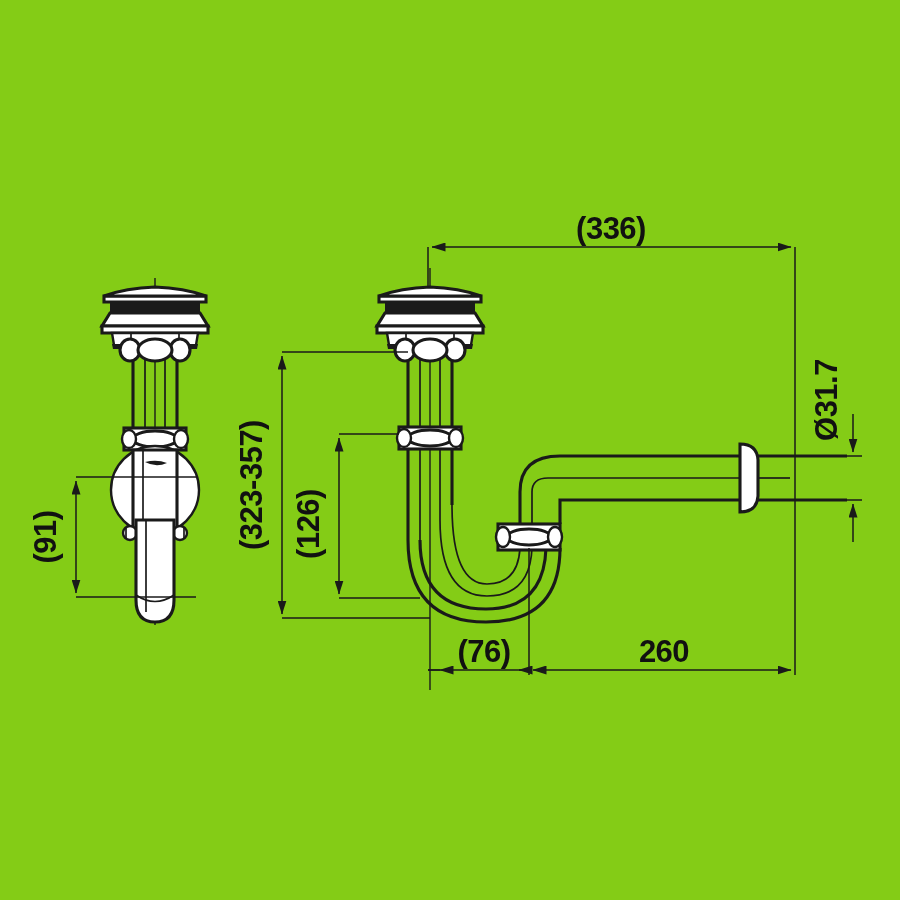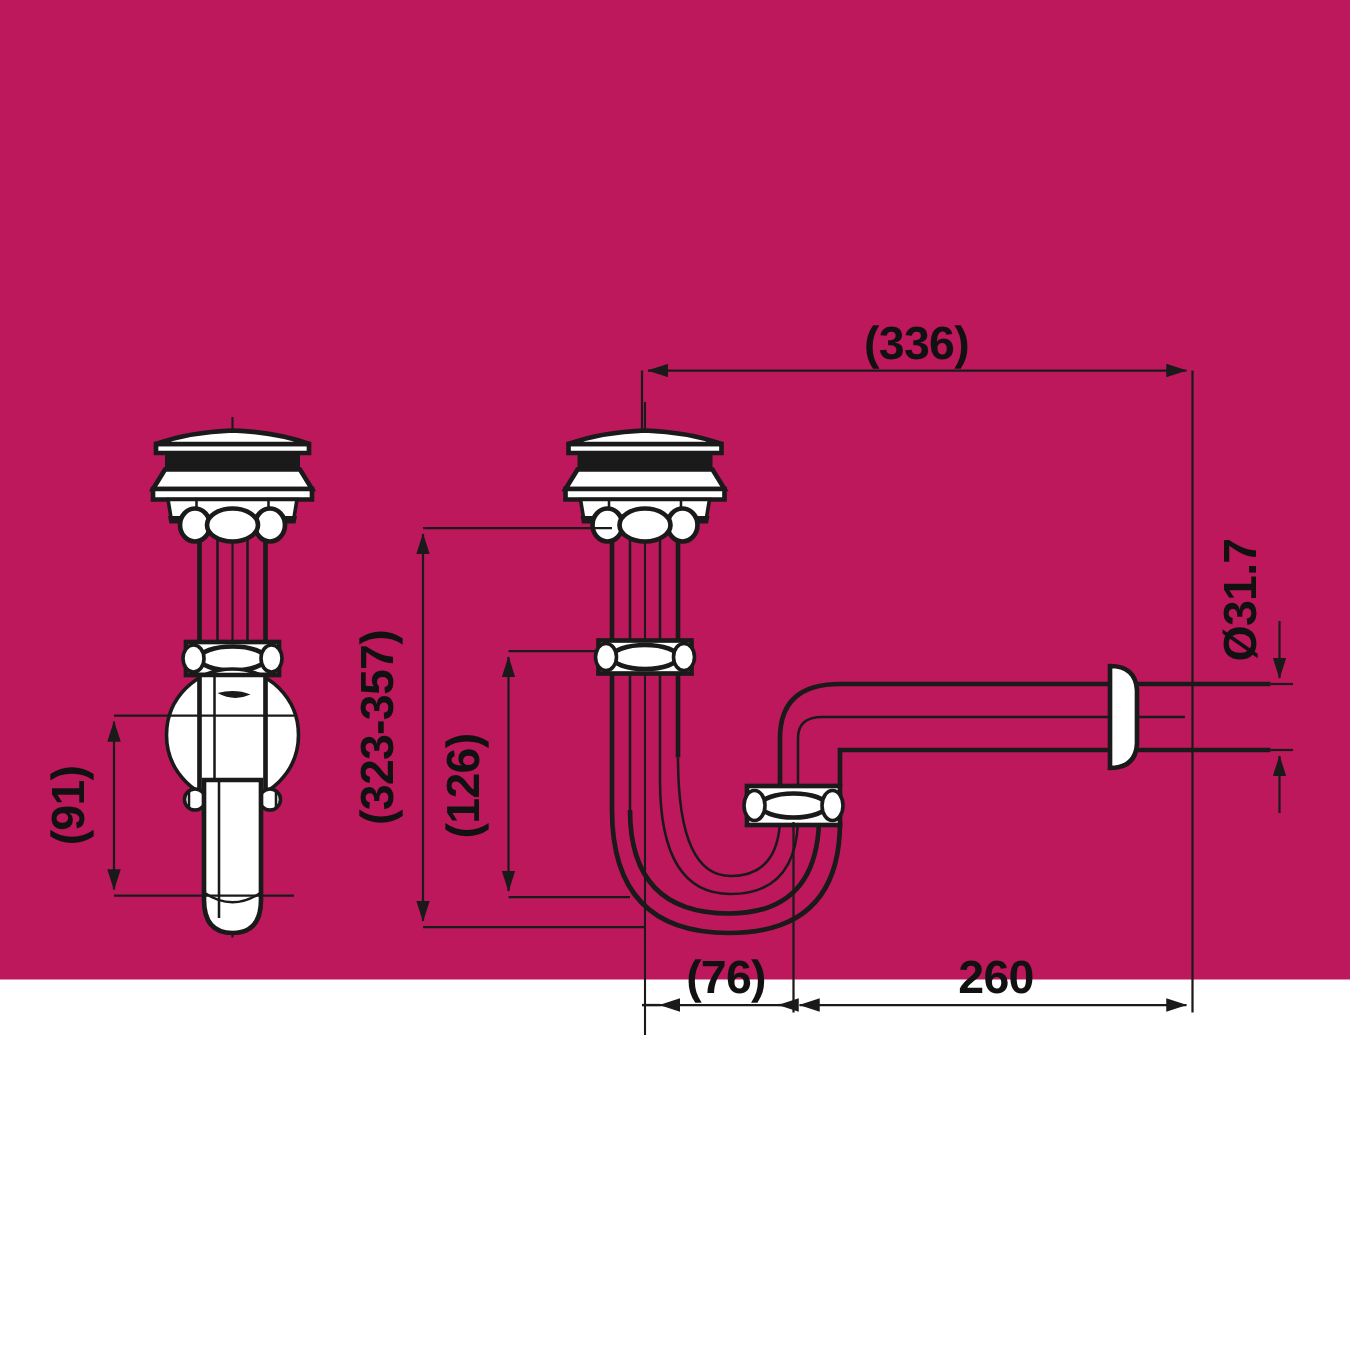--- a/index.html
+++ b/index.html
@@ -9,22 +9,22 @@
   }
   body {
     width: 900px;
     height: 900px;
     font-family: "Liberation Sans", sans-serif;
     overflow: hidden;
   }
   #drawing-root {
     position: relative;
     width: 900px;
-    height: 653px;
-    background: #be185d;
+    height: 900px;
+    background: #84cc16;
     text-decoration: underline;
   }
   svg.cad {
     display: block;
     width: 900px;
     height: 900px;
   }
   .ln {
     stroke: #1a1a1a;
     fill: none;

